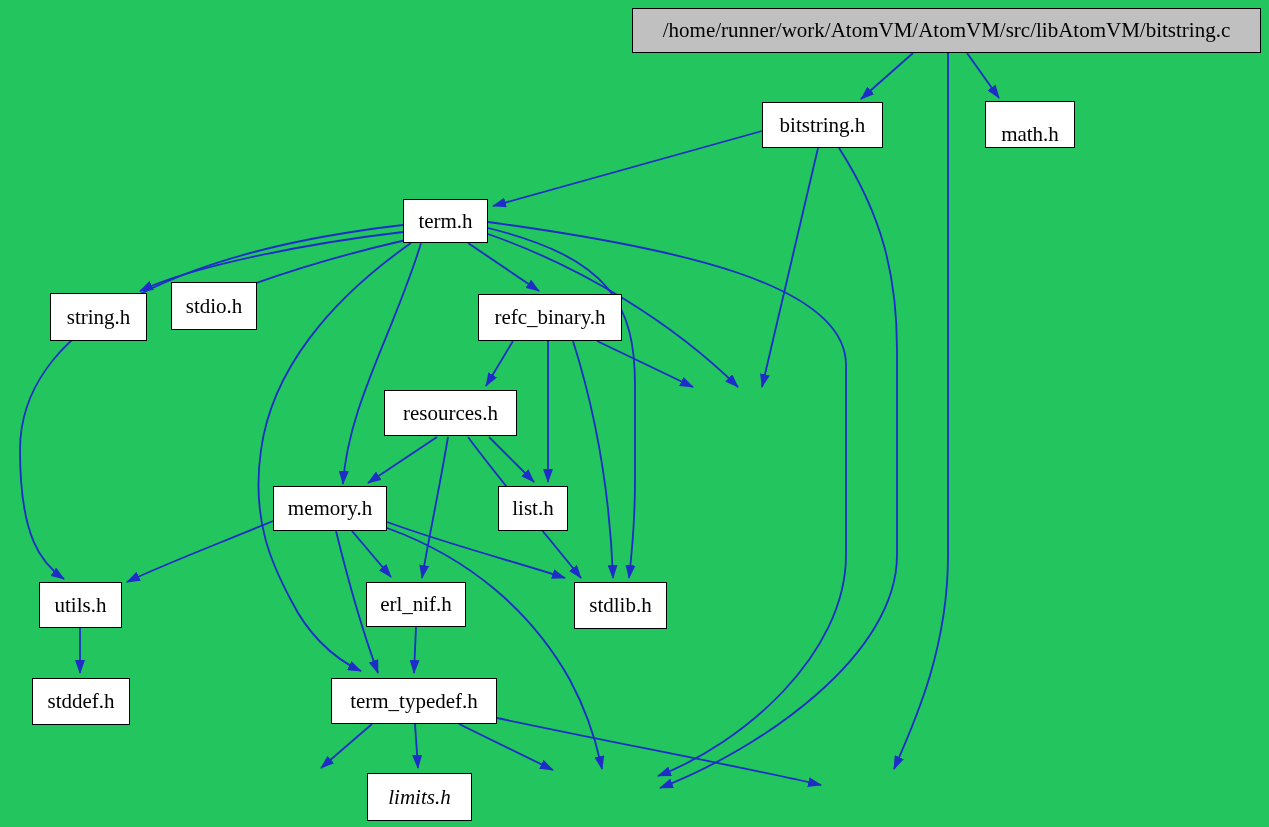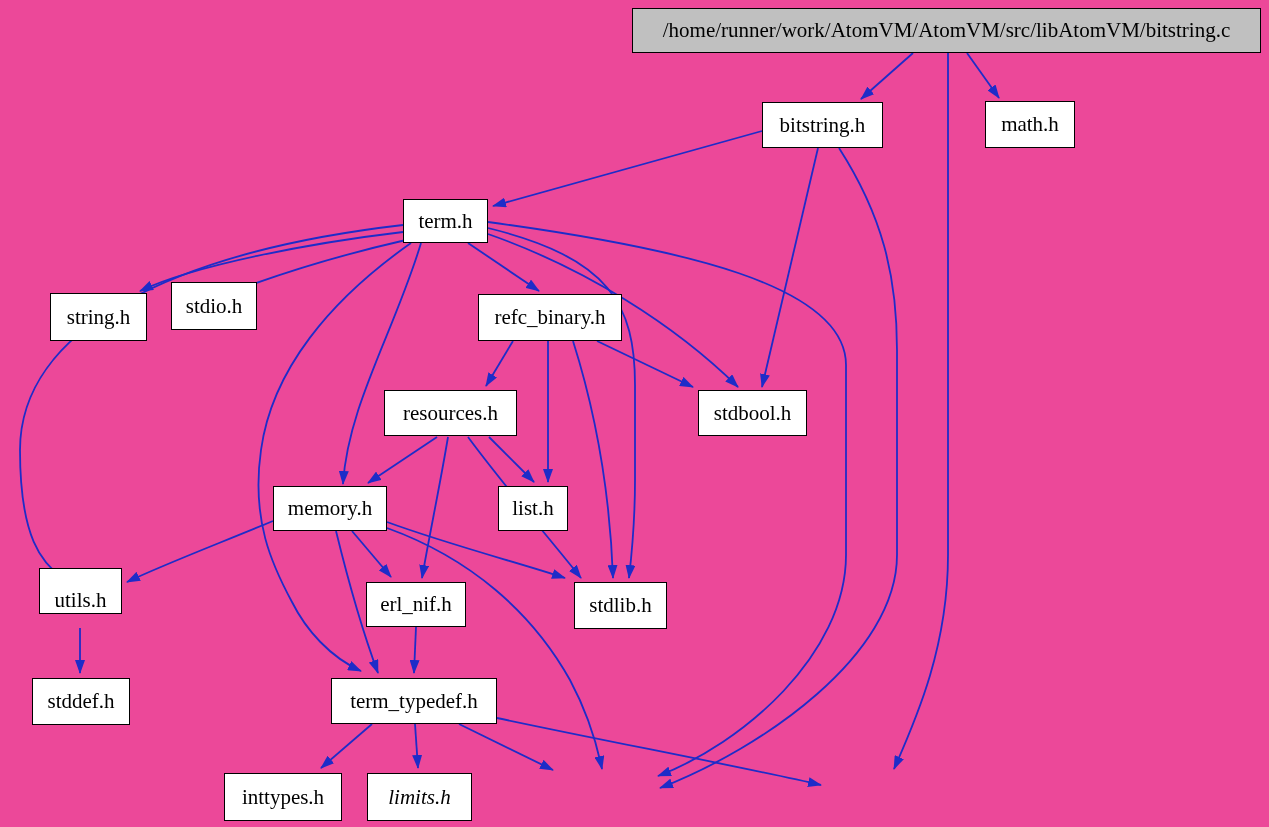--- a/index.html
+++ b/index.html
@@ -4,21 +4,21 @@
 <style>
   html, body {
     margin: 0;
     padding: 0;
     background: #000000;
   }
   #stage {
     position: relative;
     width: 1269px;
     height: 827px;
-    background: #ec4899;
+    background: #22c55e;
     overflow: hidden;
     font-family: "Liberation Serif", "DejaVu Serif", serif;
   }
   #edges {
     position: absolute;
     left: 0;
     top: 0;
     width: 1269px;
     height: 827px;
   }
@@ -99,62 +99,56 @@
     <path class="edge" marker-end="url(#arrow)" d="M459,724 L553,770"></path>
     <path class="edge" marker-end="url(#arrow)" d="M497,718 C610,742 748,768 821,785"></path>
   </svg>
 
   <div class="node main" style="left:632px; top:8px;  width:629px; height:45px;">
       <span>/home/runner/work/AtomVM/AtomVM/src/libAtomVM/bitstring.c</span>
     </div>
   <div class="node" style="left:762px; top:102px; width:121px; height:46px;">
       <span>bitstring.h</span>
     </div>
-  <div class="node" style="left:985px; top:101px; width:90px;  height:47px;">
+  <div class="node" style="left:985px; top:101px; width:90px;  height:47px;align-items:flex-end;">
       <span>math.h</span>
     </div>
   <div class="node" style="left:403px; top:199px; width:85px;  height:44px;">
       <span>term.h</span>
     </div>
   <div class="node" style="left:50px;  top:293px; width:97px;  height:48px;">
       <span>string.h</span>
     </div>
   <div class="node" style="left:171px; top:282px; width:86px;  height:48px;align-items:center;">
       <span>stdio.h</span>
     </div>
   <div class="node" style="left:478px; top:294px; width:144px; height:47px;">
       <span>refc_binary.h</span>
     </div>
-  <div class="node" style="left:698px; top:390px; width:109px; height:46px;">
-      <span>stdbool.h</span>
-    </div>
   <div class="node" style="left:384px; top:390px; width:133px; height:46px;">
       <span>resources.h</span>
     </div>
   <div class="node" style="left:273px; top:486px; width:114px; height:45px;">
       <span>memory.h</span>
     </div>
   <div class="node" style="left:498px; top:486px; width:70px;  height:45px;">
       <span>list.h</span>
     </div>
-  <div class="node" style="left:39px;  top:568px; width:83px;  height:46px;align-items:flex-end;">
+  <div class="node" style="left:39px;  top:582px; width:83px;  height:46px;">
       <span>utils.h</span>
     </div>
   <div class="node" style="left:366px; top:582px; width:100px; height:45px;">
       <span>erl_nif.h</span>
     </div>
   <div class="node" style="left:574px; top:582px; width:93px;  height:47px;">
       <span>stdlib.h</span>
     </div>
   <div class="node" style="left:32px;  top:678px; width:98px;  height:47px;">
       <span>stddef.h</span>
     </div>
   <div class="node" style="left:331px; top:678px; width:166px; height:46px;">
       <span>term_typedef.h</span>
     </div>
-  <div class="node" style="left:224px; top:773px; width:118px; height:48px;">
-      <span>inttypes.h</span>
-    </div>
   <div class="node" style="left:367px; top:773px; width:105px; height:48px;font-style:italic;">
       <span>limits.h</span>
     </div>
 
 </div>
 
 </body></html>

